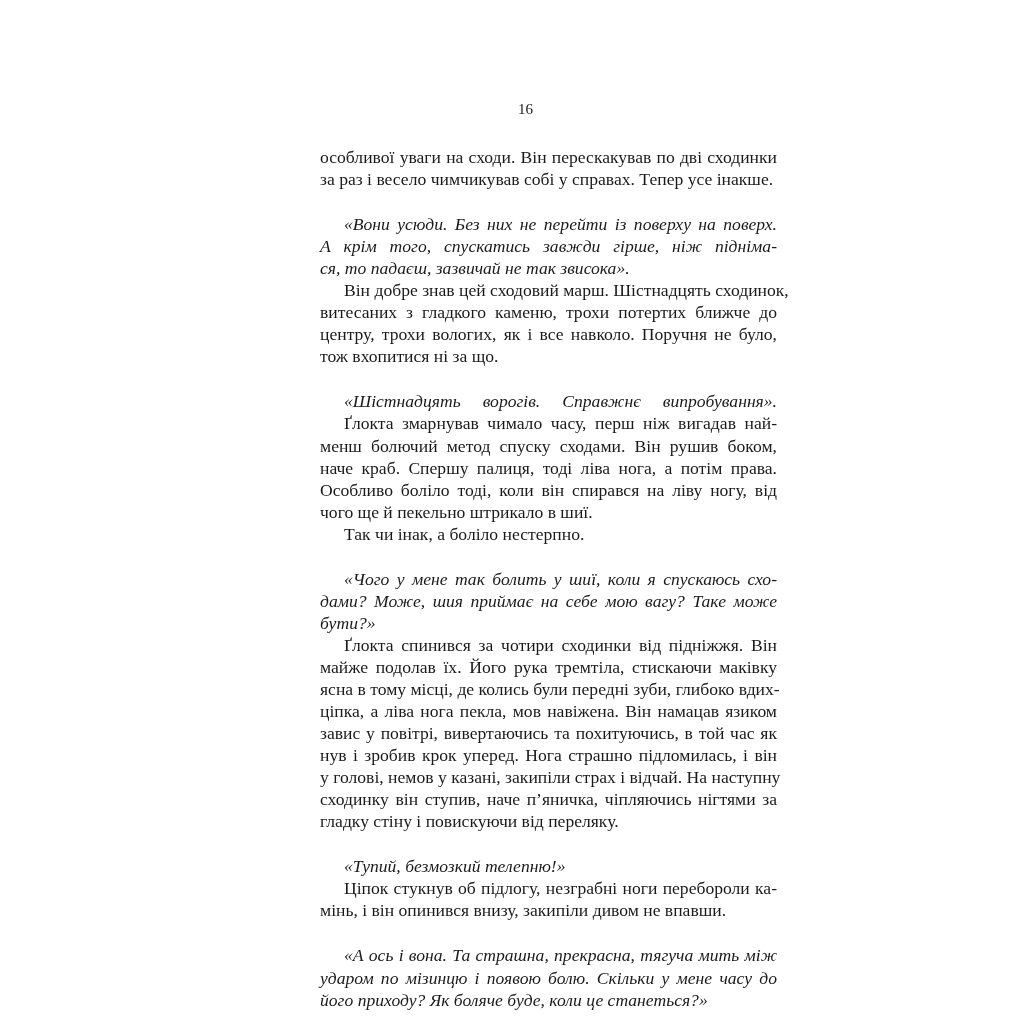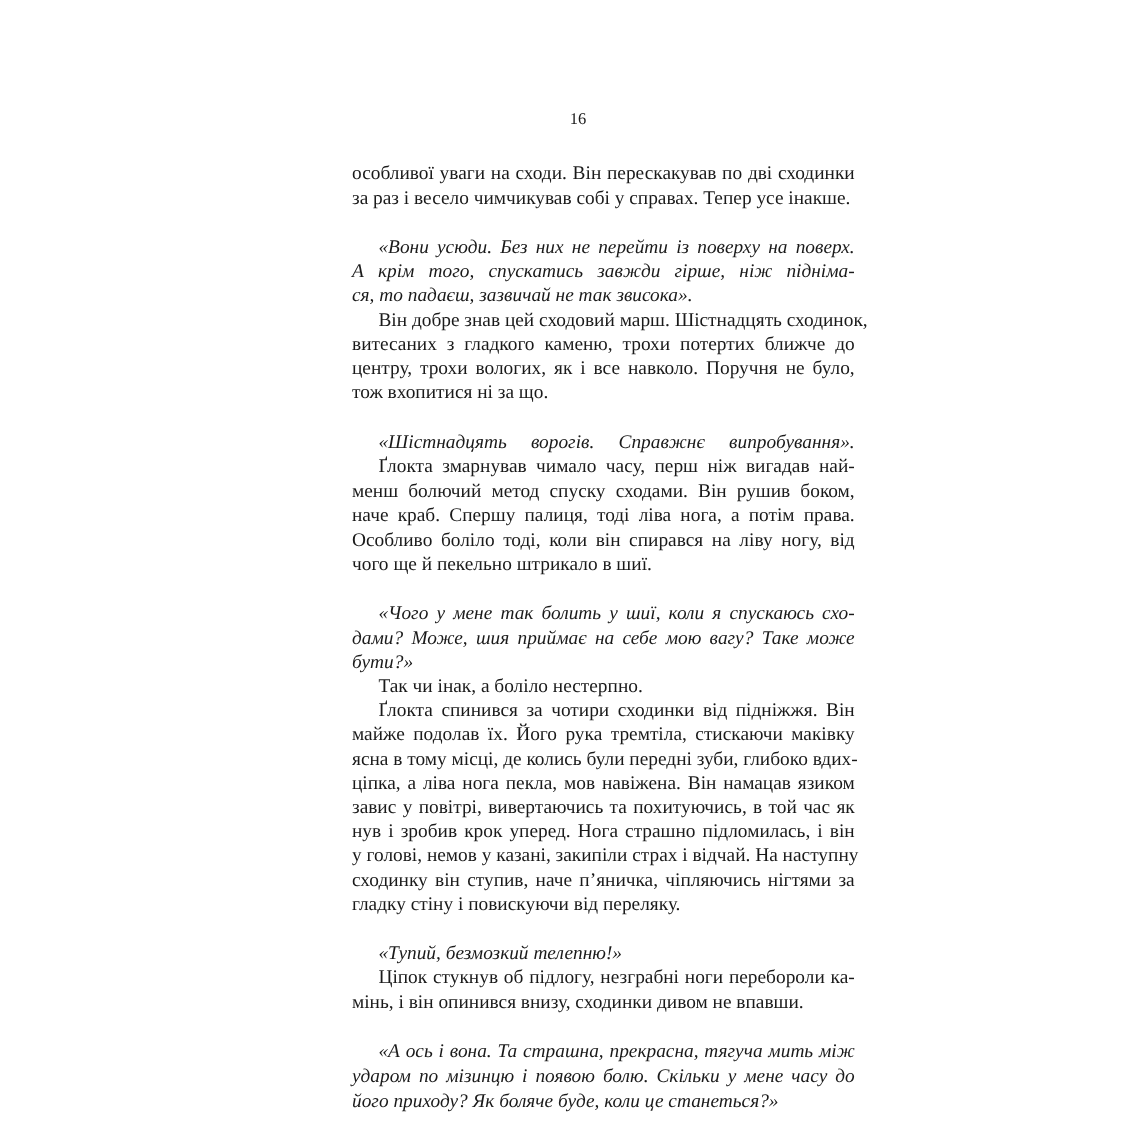--- a/index.html
+++ b/index.html
@@ -97,49 +97,49 @@
   </div>
 
   <div class="para indent">
     <span class="line">Ґлокта змарнував чимало часу, перш ніж вигадав най-</span>
     <span class="line">менш болючий метод спуску сходами. Він рушив боком,</span>
     <span class="line">наче краб. Спершу палиця, тоді ліва нога, а потім права.</span>
     <span class="line">Особливо боліло тоді, коли він спирався на ліву ногу, від</span>
     <span class="line last">чого ще й пекельно штрикало в шиї.</span>
   </div>
 
+  <div class="para indent">
+    <span class="line last">Так чи інак, а боліло нестерпно.</span>
+  </div>
+
   <div class="para italic indent">
     <span class="line">«Чого у мене так болить у шиї, коли я спускаюсь схо-</span>
     <span class="line">дами? Може, шия приймає на себе мою вагу? Таке може</span>
     <span class="line last">бути?»</span>
-  </div>
-
-  <div class="para indent">
-    <span class="line last">Так чи інак, а боліло нестерпно.</span>
   </div>
 
   <div class="para indent">
     <span class="line">Ґлокта спинився за чотири сходинки від підніжжя. Він</span>
     <span class="line">майже подолав їх. Його рука тремтіла, стискаючи маківку</span>
     <span class="line">ясна в тому місці, де колись були передні зуби, глибоко вдих-</span>
     <span class="line">ціпка, а ліва нога пекла, мов навіжена. Він намацав язиком</span>
     <span class="line">завис у повітрі, вивертаючись та похитуючись, в той час як</span>
     <span class="line">нув і зробив крок уперед. Нога страшно підломилась, і він</span>
     <span class="line">у голові, немов у казані, закипіли страх і відчай. На наступну</span>
     <span class="line">сходинку він ступив, наче п’яничка, чіпляючись нігтями за</span>
     <span class="line last">гладку стіну і повискуючи від переляку.</span>
   </div>
 
   <div class="para italic indent">
     <span class="line last">«Тупий, безмозкий телепню!»</span>
   </div>
 
   <div class="para indent">
     <span class="line">Ціпок стукнув об підлогу, незграбні ноги перебороли ка-</span>
-    <span class="line last">мінь, і він опинився внизу, сходинки дивом не впавши.</span>
+    <span class="line last">мінь, і він опинився внизу, закипіли дивом не впавши.</span>
   </div>
 
   <div class="para italic indent">
     <span class="line">«А ось і вона. Та страшна, прекрасна, тягуча мить між</span>
     <span class="line">ударом по мізинцю і появою болю. Скільки у мене часу до</span>
     <span class="line last">його приходу? Як боляче буде, коли це станеться?»</span>
   </div>
 </div>
 
 </body></html>

